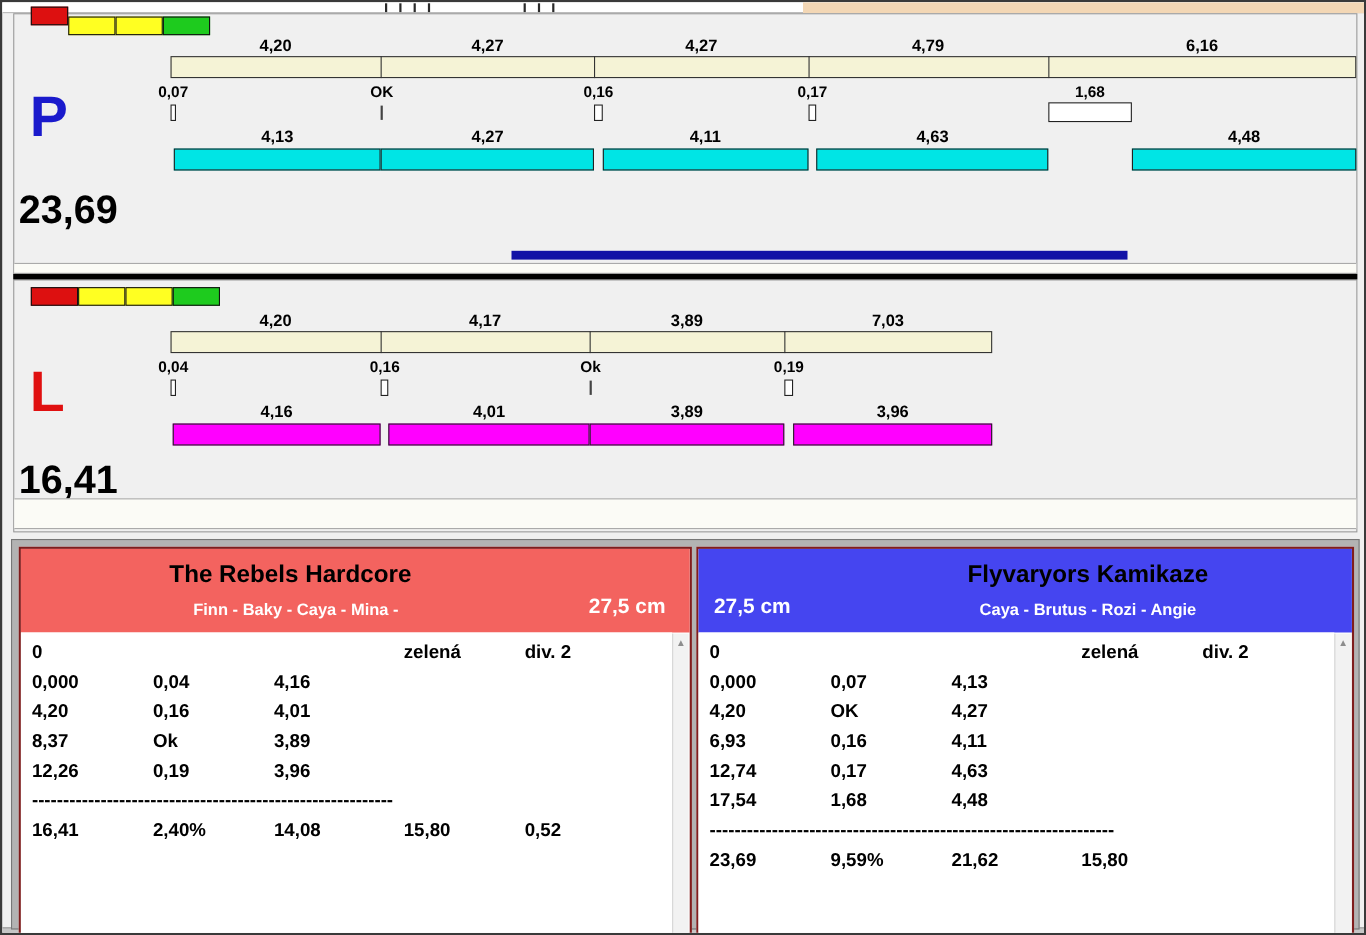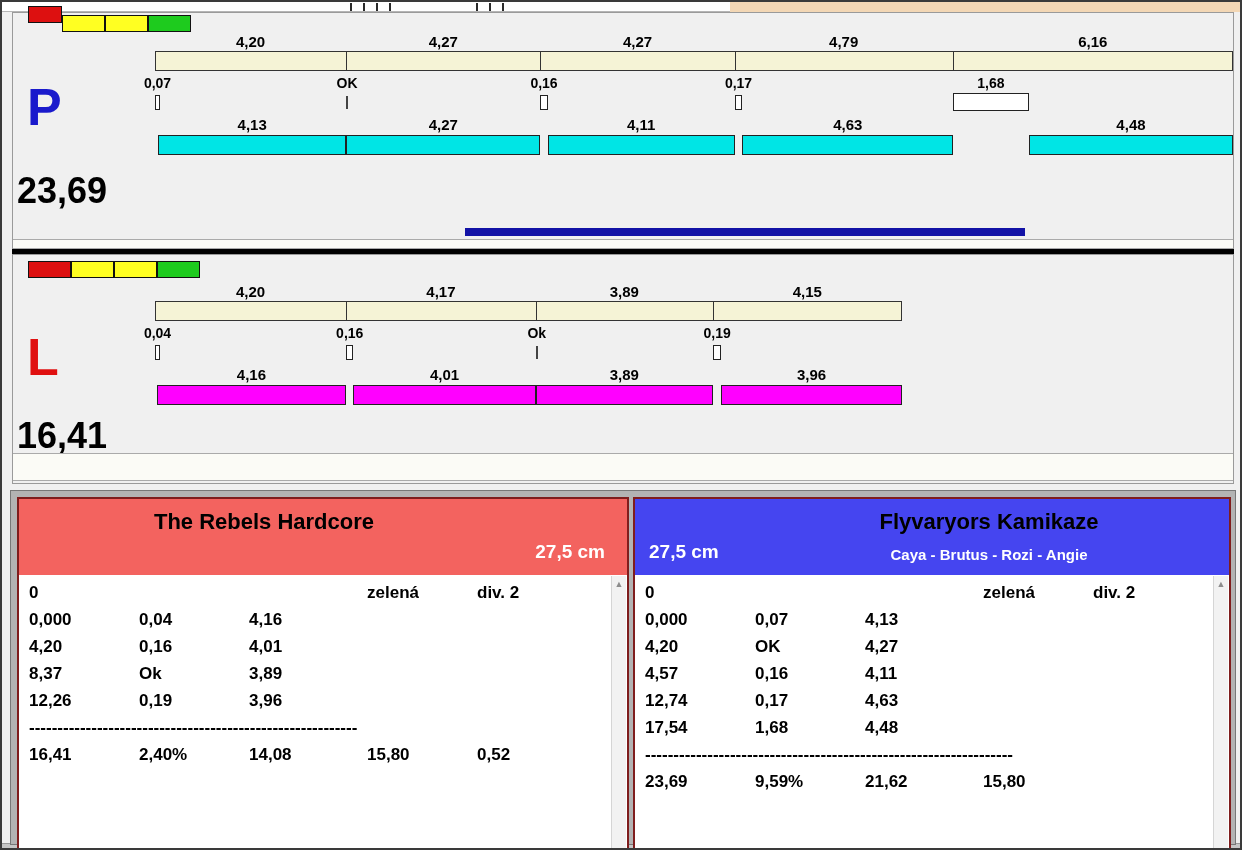--- a/index.html
+++ b/index.html
@@ -161,34 +161,35 @@
         <div class="lbl lbl-gap" style="left: 336.74px;">0,16</div>
         <div class="run-bar" style="left: 340.38px; width: 182.455px; background: rgb(255, 0, 255);"></div>
         <div class="lbl lbl-run" style="left: 431.607px;">4,01</div>
         <div class="seg-divider" style="left: 522.835px;"></div>
         <div class="lbl lbl-seg" style="left: 611.332px;">3,89</div>
         <div class="gap-line" style="left: 522.835px;"></div>
         <div class="lbl lbl-gap" style="left: 523.835px;">Ok</div>
         <div class="run-bar" style="left: 522.835px; width: 176.995px; background: rgb(255, 0, 255);"></div>
         <div class="lbl lbl-run" style="left: 611.332px;">3,89</div>
         <div class="seg-divider" style="left: 699.83px;"></div>
-        <div class="lbl lbl-seg" style="left: 794.242px;">4,15</div>
+        <div class="lbl lbl-seg" style="left: 794.242px;">7,03</div>
         <div class="gap-box" style="left: 699.83px; width: 8.645px;"></div>
         <div class="lbl lbl-gap" style="left: 704.153px;">0,19</div>
         <div class="run-bar" style="left: 708.475px; width: 180.18px; background: rgb(255, 0, 255);"></div>
         <div class="lbl lbl-run" style="left: 798.565px;">3,96</div>
       </div>
     <div class="lane-strip"></div>
   </div>
 
   <div class="bottom-panel">
 
     <div class="team-panel" id="team-left">
       <div class="team-header" style="background: rgb(243, 99, 95);">
         <div class="team-title">The Rebels Hardcore</div>
+        <div class="team-members">Finn - Baky - Caya - Mina -</div>
         <div class="jump-height">27,5 cm</div>
       </div>
       <div class="ttable">
         <div class="tbody">
             <div class="trow">
               <span class="tcell c0">0</span>
               <span class="tcell c3">zelená</span>
               <span class="tcell c4">div. 2</span>
             </div>
             <div class="trow">
@@ -244,21 +245,21 @@
               <span class="tcell c0">0,000</span>
               <span class="tcell c1">0,07</span>
               <span class="tcell c2">4,13</span>
             </div>
             <div class="trow">
               <span class="tcell c0">4,20</span>
               <span class="tcell c1">OK</span>
               <span class="tcell c2">4,27</span>
             </div>
             <div class="trow">
-              <span class="tcell c0">4,57</span>
+              <span class="tcell c0">6,93</span>
               <span class="tcell c1">0,16</span>
               <span class="tcell c2">4,11</span>
             </div>
             <div class="trow">
               <span class="tcell c0">12,74</span>
               <span class="tcell c1">0,17</span>
               <span class="tcell c2">4,63</span>
             </div>
             <div class="trow">
               <span class="tcell c0">17,54</span>

